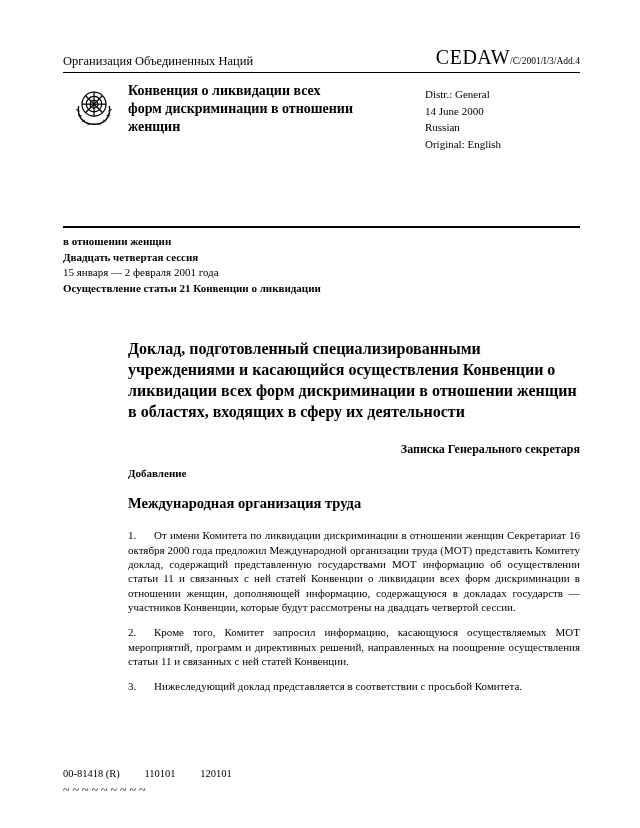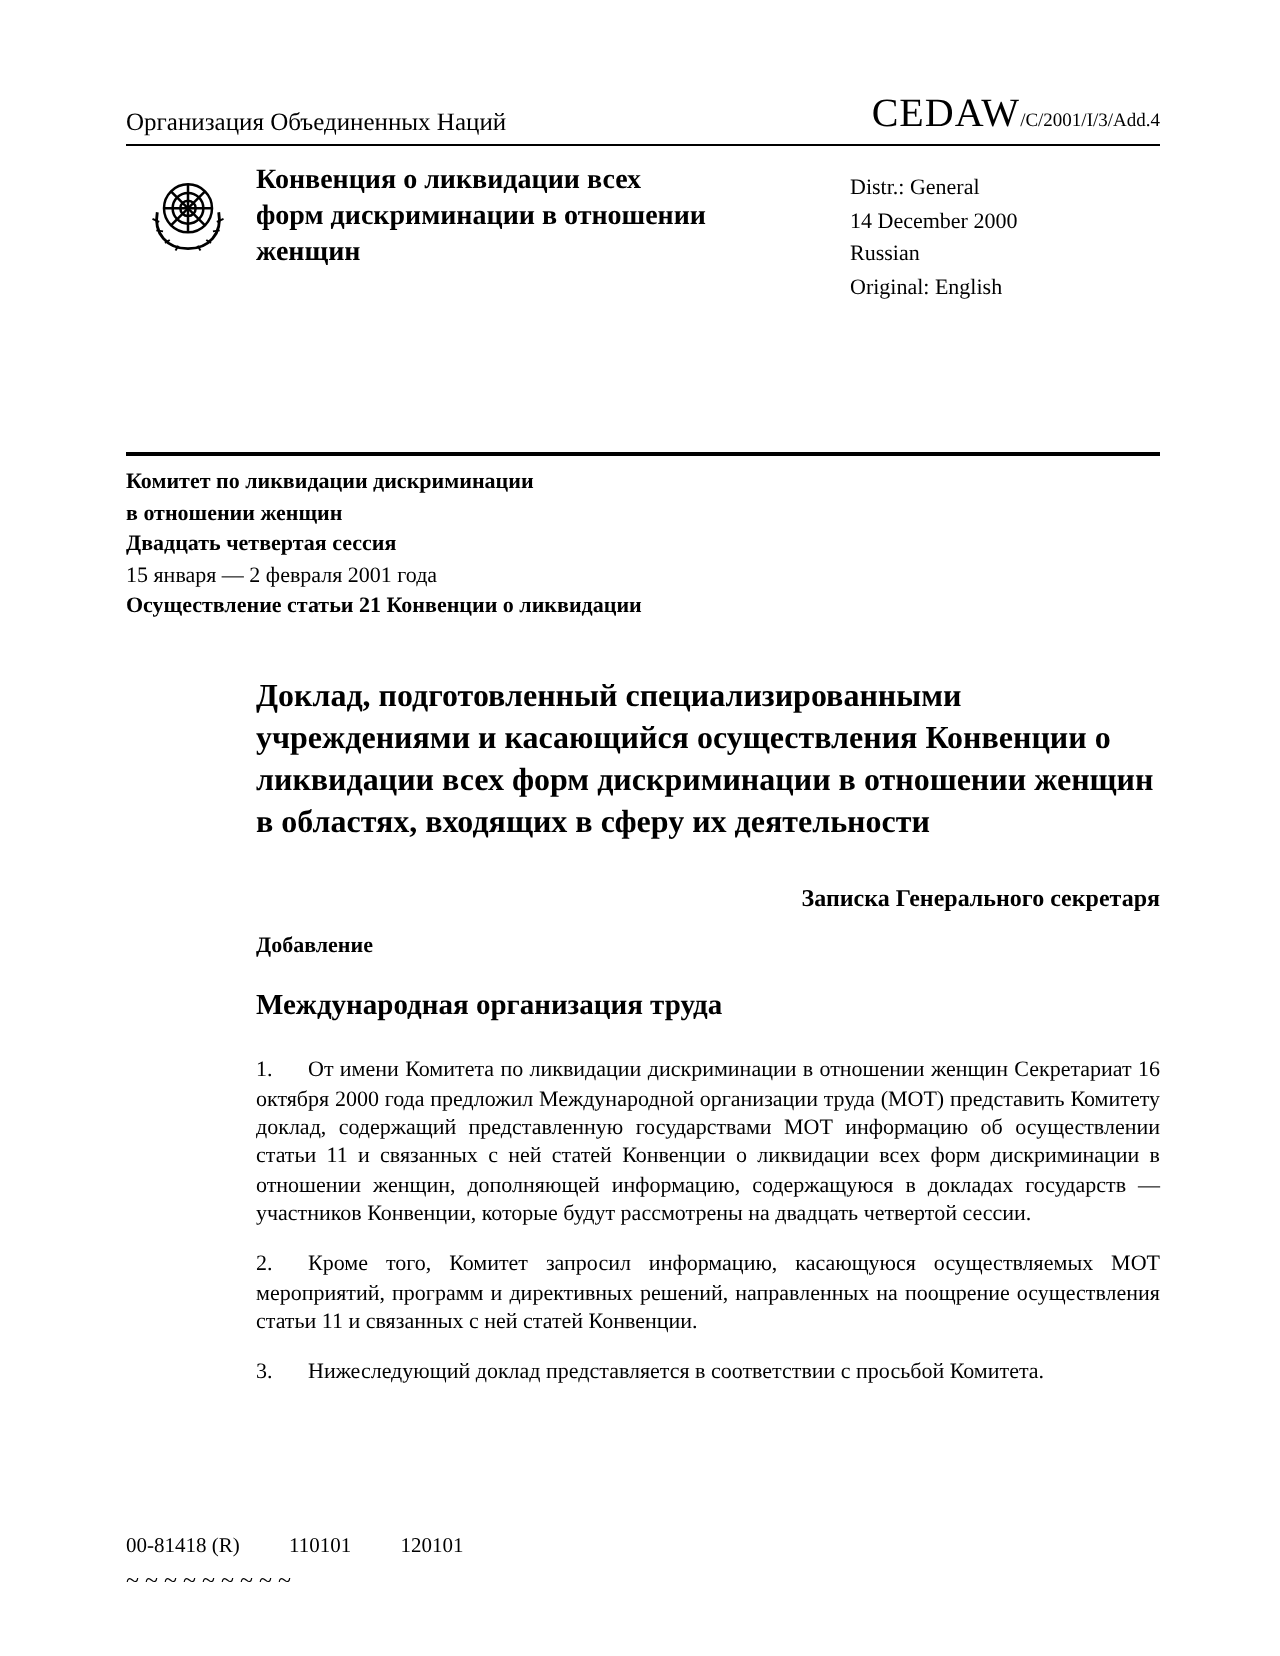--- a/index.html
+++ b/index.html
@@ -107,29 +107,28 @@
         <line x1="69" y1="75" x2="74" y2="78"></line>
         <line x1="60" y1="81" x2="63" y2="86"></line>
       </g>
     </svg>
   </div>
 
   <div class="conv-title">Конвенция о ликвидации всех форм дискриминации в отношении женщин</div>
 
   <div class="info-col">
     <div>Distr.: General</div>
-    <div>14 December 2000</div>
+    <div>14 June 2000</div>
     <div>Russian</div>
     <div>Original: English</div>
   </div>
 
   <div class="thick-rule"></div>
 
   <div class="session-block">
-    <div class="b">Комитет по ликвидации дискриминации</div>
     <div class="b">в отношении женщин</div>
     <div class="b">Двадцать четвертая сессия</div>
     <div>15 января — 2 февраля 2001 года</div>
     <div class="b">Осуществление статьи 21 Конвенции о ликвидации</div>
   </div>
 
   <div class="body-col">
     <p class="report-title">Доклад, подготовленный специализированными учреждениями и касающийся осуществления Конвенции о ликвидации всех форм дискриминации в отношении женщин в областях, входящих в сферу их деятельности</p>
     <p class="note-title">Записка Генерального секретаря</p>
     <p class="addendum">Добавление</p>

